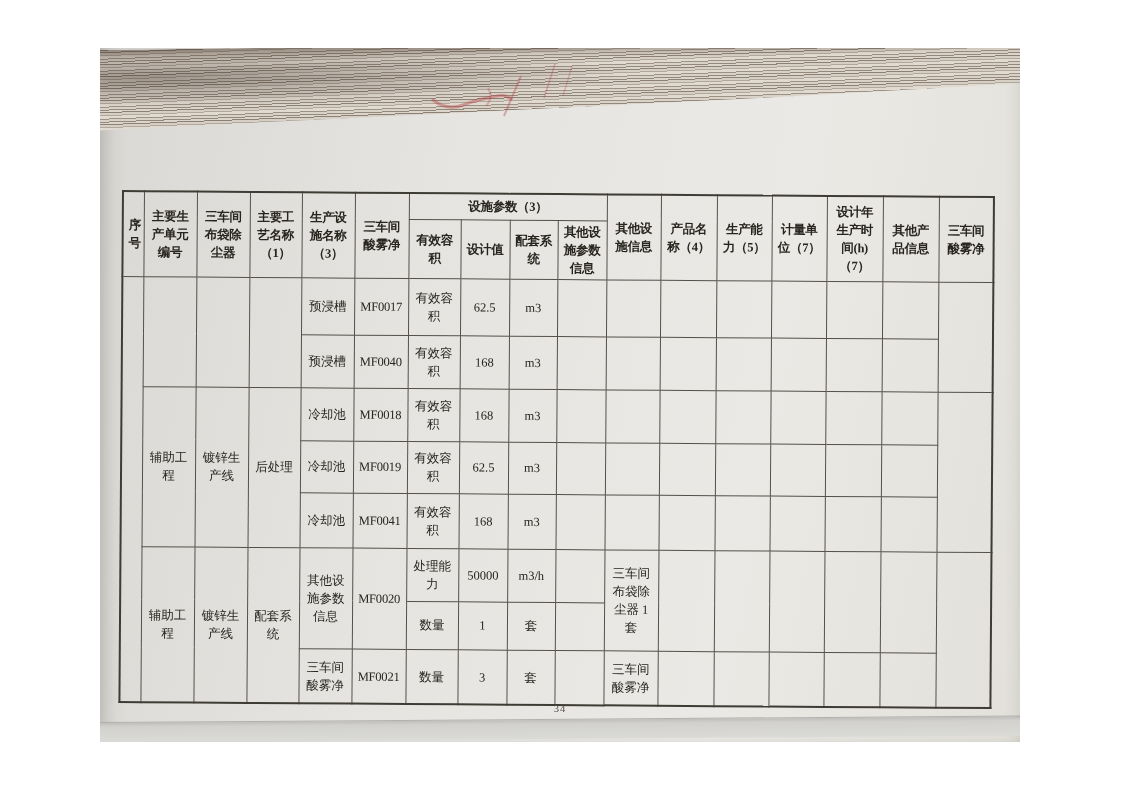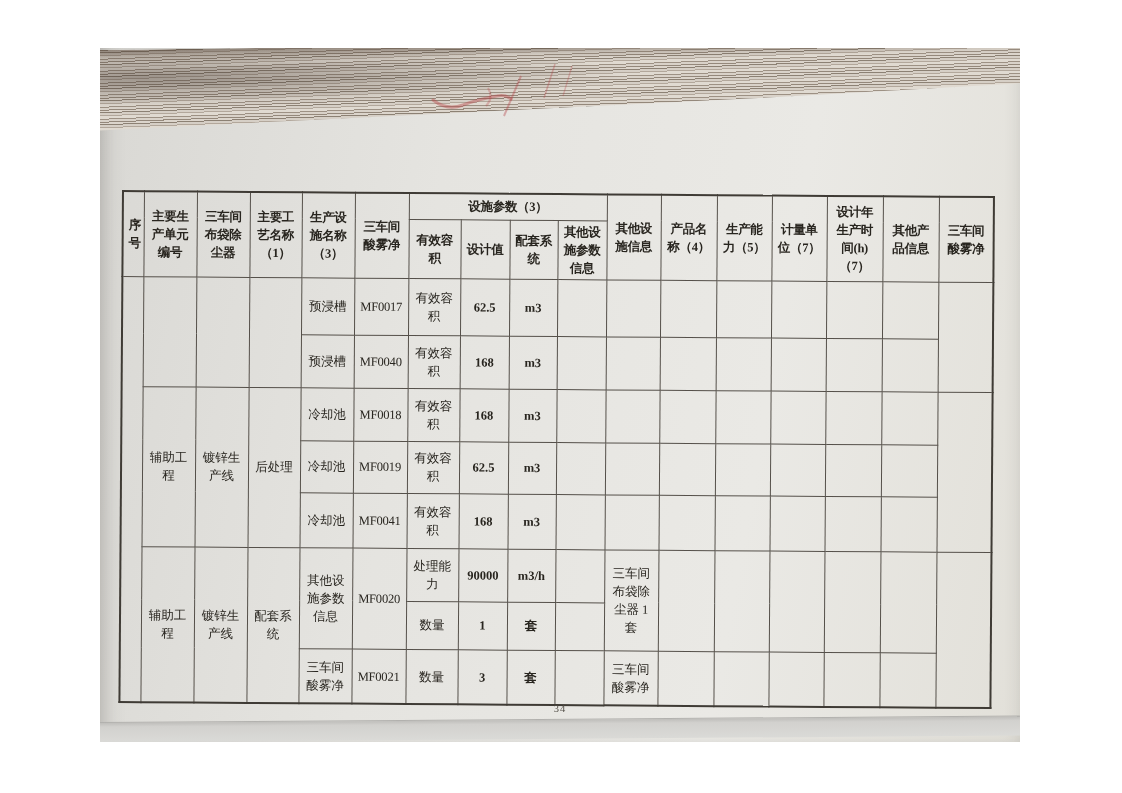--- a/index.html
+++ b/index.html
@@ -35,21 +35,21 @@
   
   .sheet{position:absolute;left:22px;top:142px;transform:rotate(.4deg);transform-origin:top left;}
   table.facility{border-collapse:collapse;table-layout:fixed;width:871px;
                  background:transparent;color:#28251f;}
   table.facility td{border:1px solid #55504a;vertical-align:middle;text-align:center;
                     padding:2px 5px;font-size:12.5px;line-height:1.45;
                     word-break:break-all;overflow:hidden;}
   table.facility{border:2px solid #3f3b35;}
   td.hd{font-weight:600;font-size:11.5px;letter-spacing:-.3px;padding:2px 1px;line-height:1.4;}
   td.code{padding:2px 2px;font-size:12px;letter-spacing:-.2px;}
-  td.num{font-size:12.5px;font-weight:bold;}
+  td.num{font-size:12.5px;}
 
   .page-num{position:absolute;left:430px;top:655px;width:60px;text-align:center;
             font-size:10.5px;color:#55514a;letter-spacing:1px;}
 </style>
 </head>
 <body>
 
 <div class="photo">
 
   <div class="stack"></div>
@@ -193,21 +193,21 @@
         <td></td>
       </tr>
 
       <tr style="height:53px">
         <td rowspan="3">辅助工程</td>
         <td rowspan="3">镀锌生产线</td>
         <td rowspan="3">配套系统</td>
         <td rowspan="2">其他设施参数信息</td>
         <td rowspan="2" class="code">MF0020</td>
         <td>处理能力</td>
-        <td class="num">90000</td>
+        <td class="num">50000</td>
         <td class="num">m3/h</td>
         <td></td>
         <td rowspan="2">三车间布袋除尘器 1 套</td>
         <td rowspan="2"></td>
         <td rowspan="2"></td>
         <td rowspan="2"></td>
         <td rowspan="2"></td>
         <td rowspan="2"></td>
         <td rowspan="3"></td>
       </tr>

